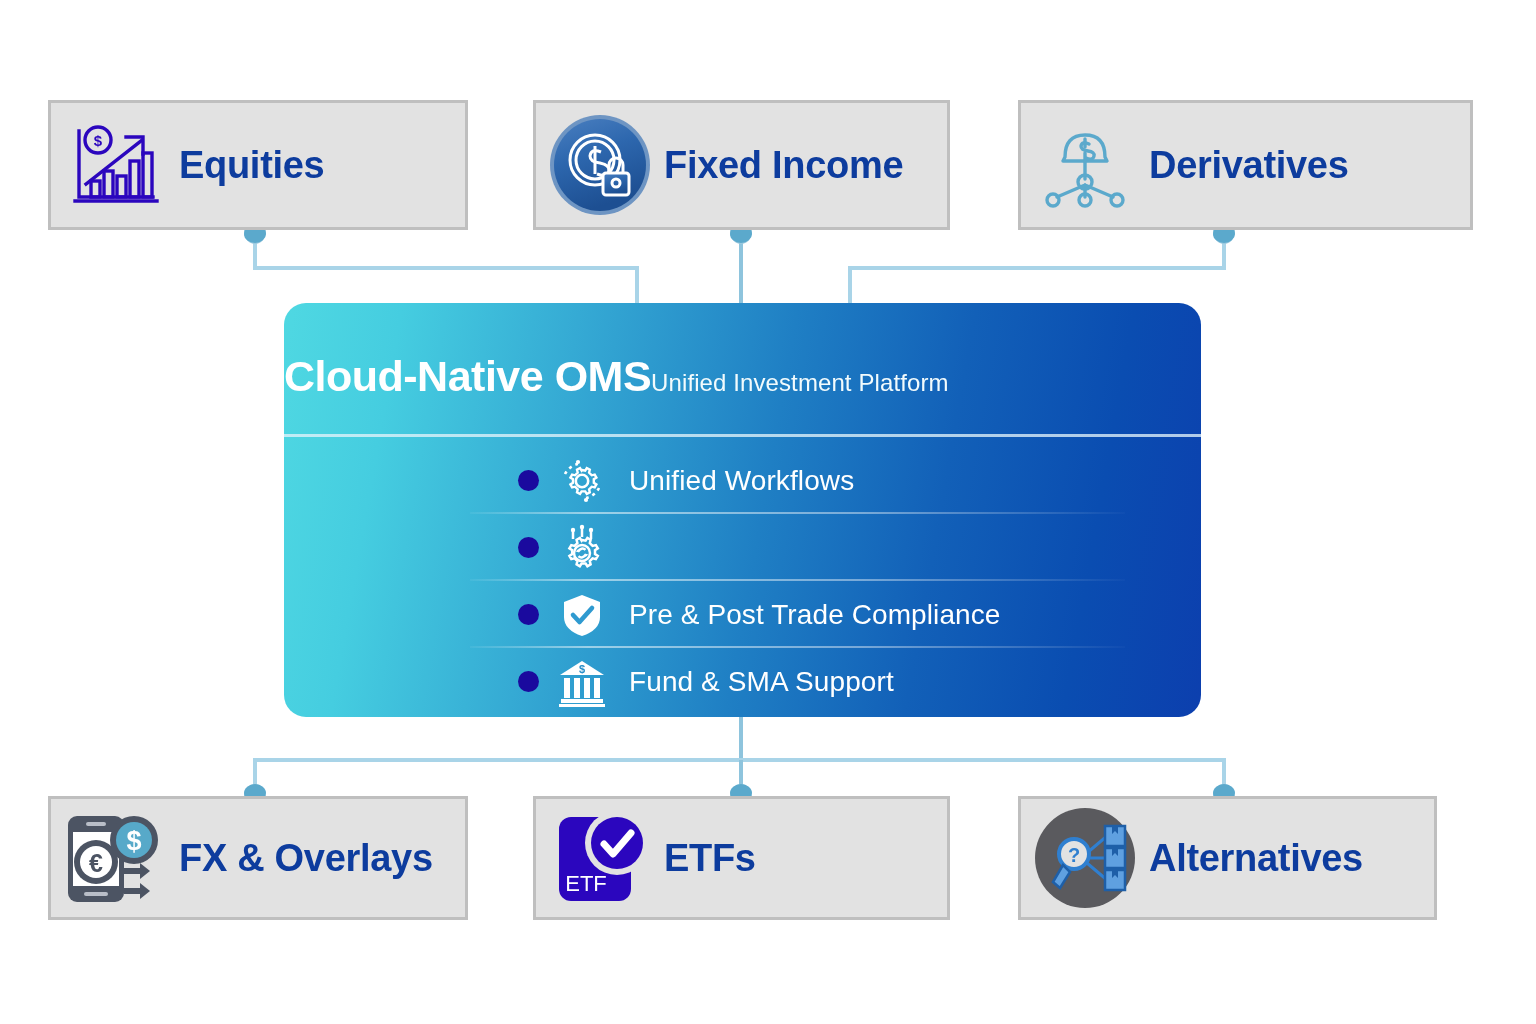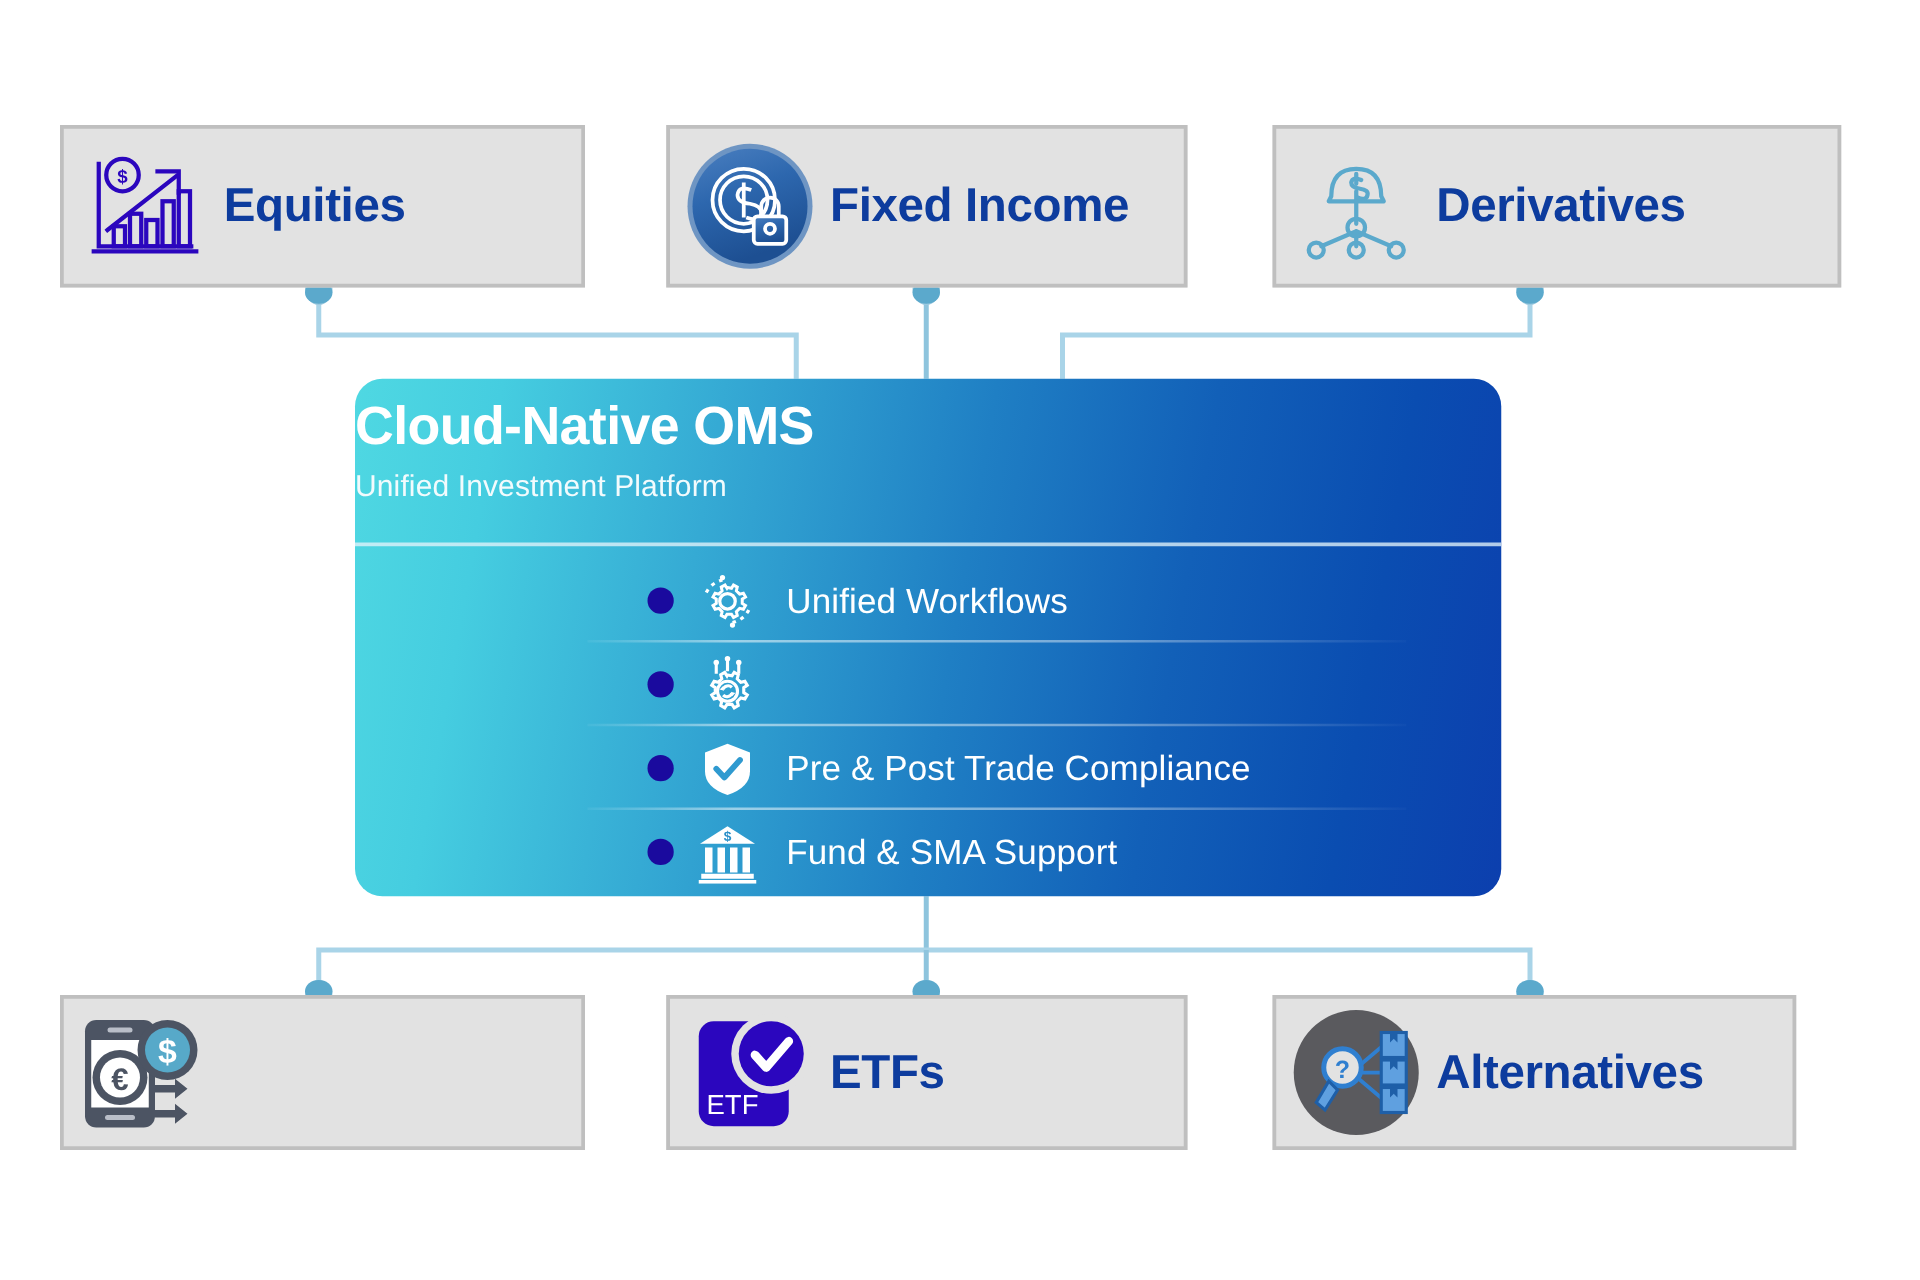--- a/index.html
+++ b/index.html
@@ -82,22 +82,21 @@
         #35aad4 30%,
         #1f7fc4 52%,
         #1260b8 70%,
         #0a4db1 86%,
         #0c3fae 100%);
     overflow: hidden;
   }
   #oms-card .card-header {
     height: 131px;
     display: flex;
-    flex-direction: column;
-    align-items: flex-start;
+    align-items: center;
     justify-content: flex-start;
     padding-top: 16px;
     box-sizing: border-box;
   }
   #oms-card .card-title {
     font-size: 43px;
     font-weight: bold;
     color: #ffffff;
     letter-spacing: -0.5px;
     line-height: 1.05;
@@ -360,20 +359,21 @@
         <text x="34" y="62" font-family="'Liberation Sans', sans-serif" font-size="25" font-weight="bold" fill="#4c5463" text-anchor="middle">€</text>
         <circle cx="72" cy="30" r="24" fill="#4c5463"></circle>
         <circle cx="72" cy="30" r="18" fill="#57a9c9"></circle>
         <text x="72" y="40" font-family="'Liberation Sans', sans-serif" font-size="27" font-weight="bold" fill="#ffffff" text-anchor="middle">$</text>
         <g fill="#4c5463">
           <path d="M62 58 h16 v-5 l10 8 -10 8 v-5 h-16 Z"></path>
           <path d="M62 78 h16 v-5 l10 8 -10 8 v-5 h-16 Z"></path>
         </g>
       </svg>
     </div>
+    <span class="asset-label">FX &amp; Overlays</span>
   </div>
 
   <div class="asset-box box-etfs">
     <div class="icon-slot">
       <svg width="98" height="98" viewBox="0 0 98 98">
         <rect x="8" y="8" width="72" height="84" rx="12" fill="#2b06be"></rect>
         <circle cx="66" cy="34" r="32" fill="#e2e2e2"></circle>
         <circle cx="66" cy="34" r="26" fill="#2b06be"></circle>
         <path d="M53 35 L62 45 L80 24" fill="none" stroke="#ffffff" stroke-width="7" stroke-linecap="round" stroke-linejoin="round"></path>
         <text x="35" y="82" font-family="'Liberation Sans', sans-serif" font-size="22" font-weight="normal" fill="#ffffff" text-anchor="middle">ETF</text>

